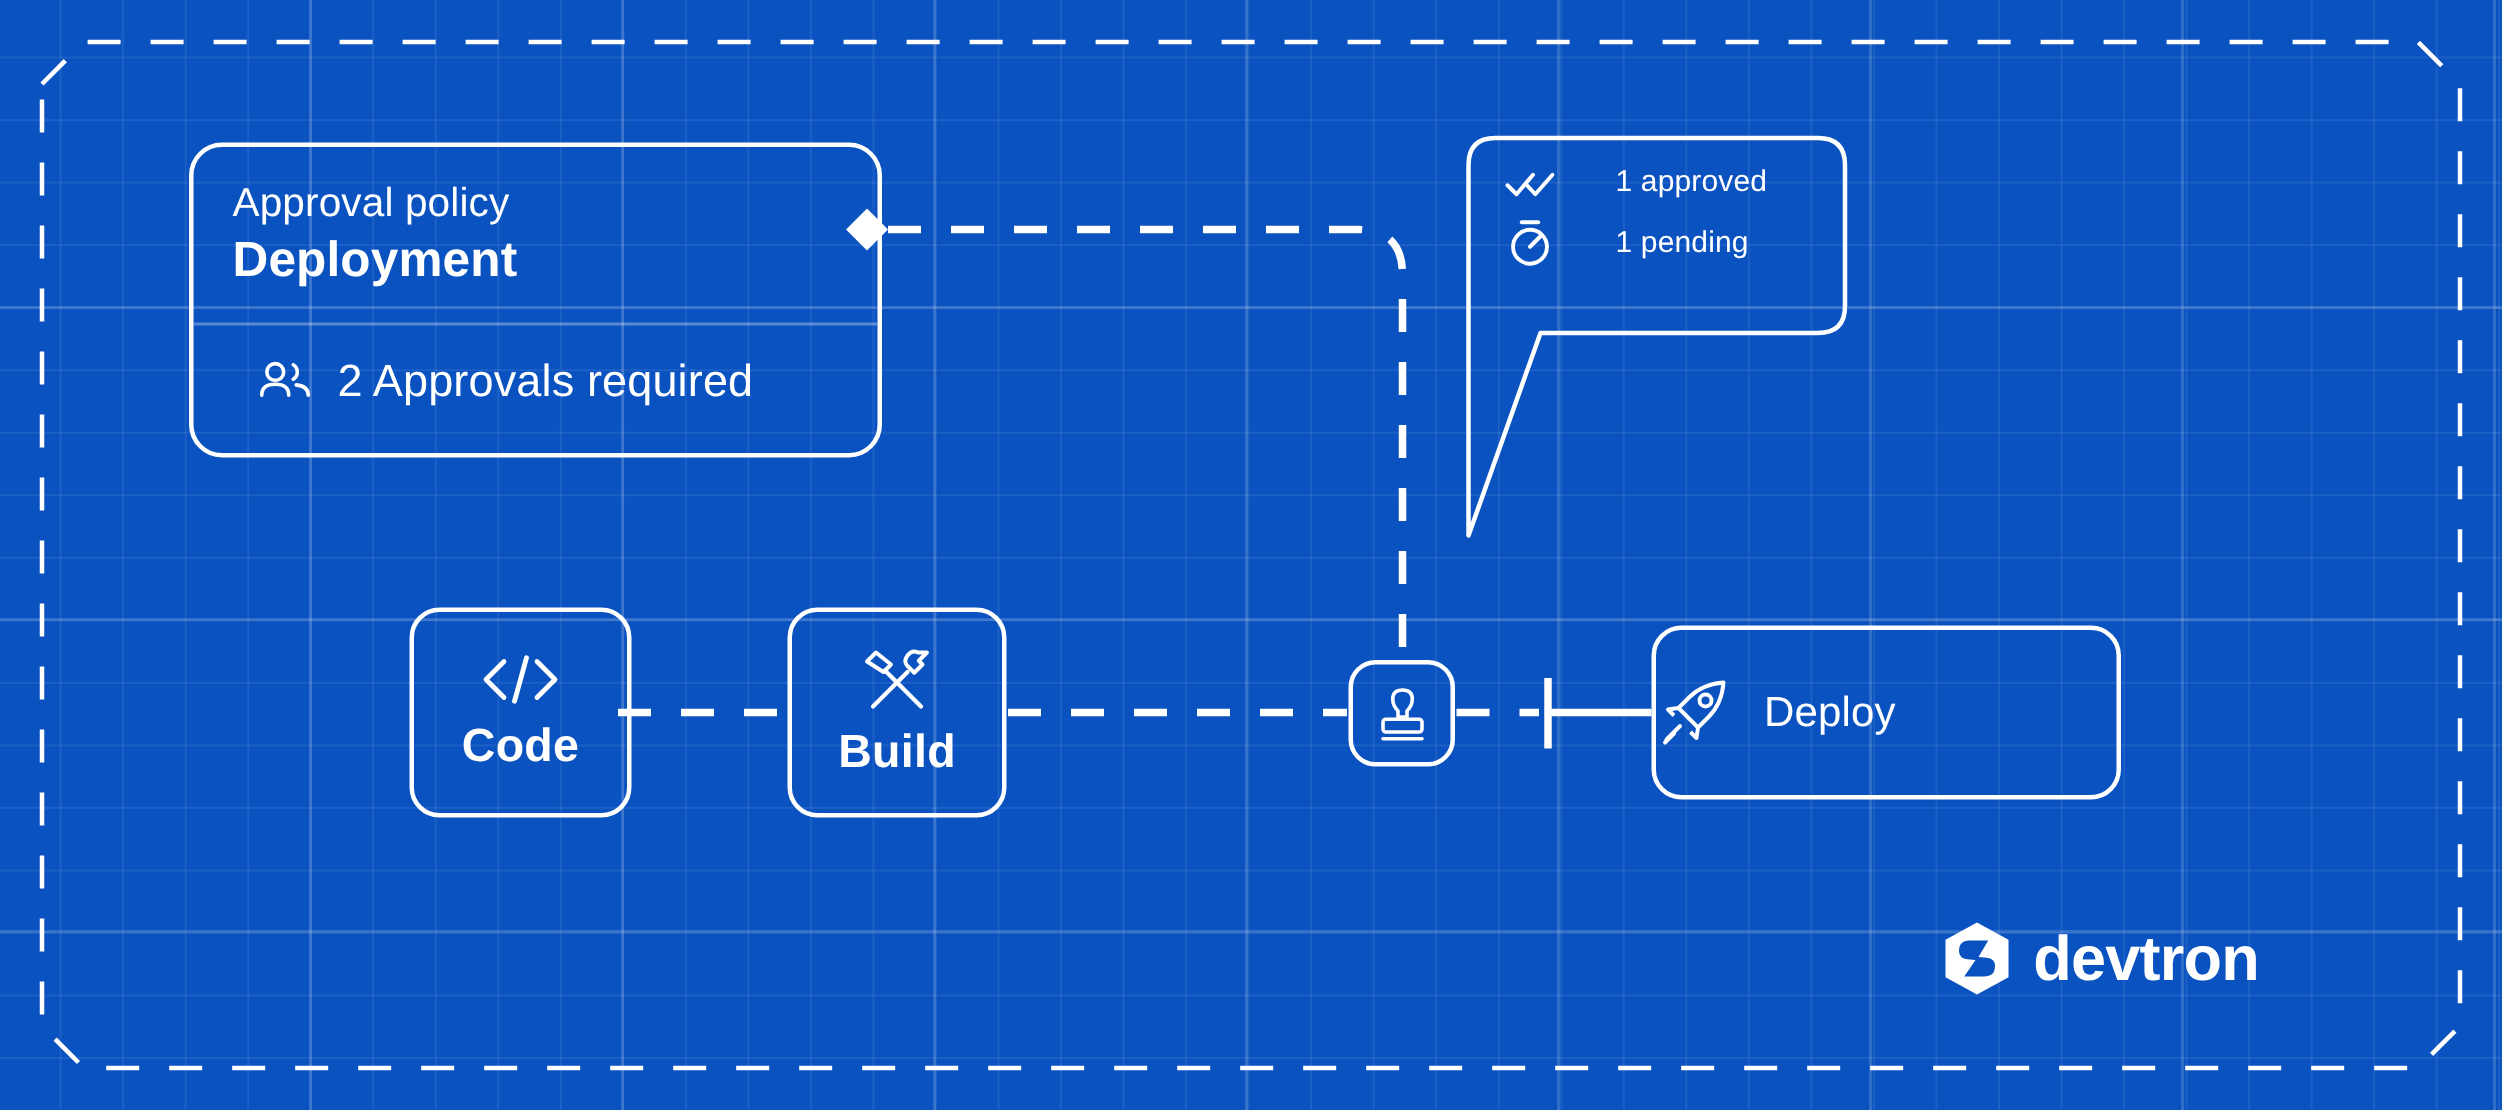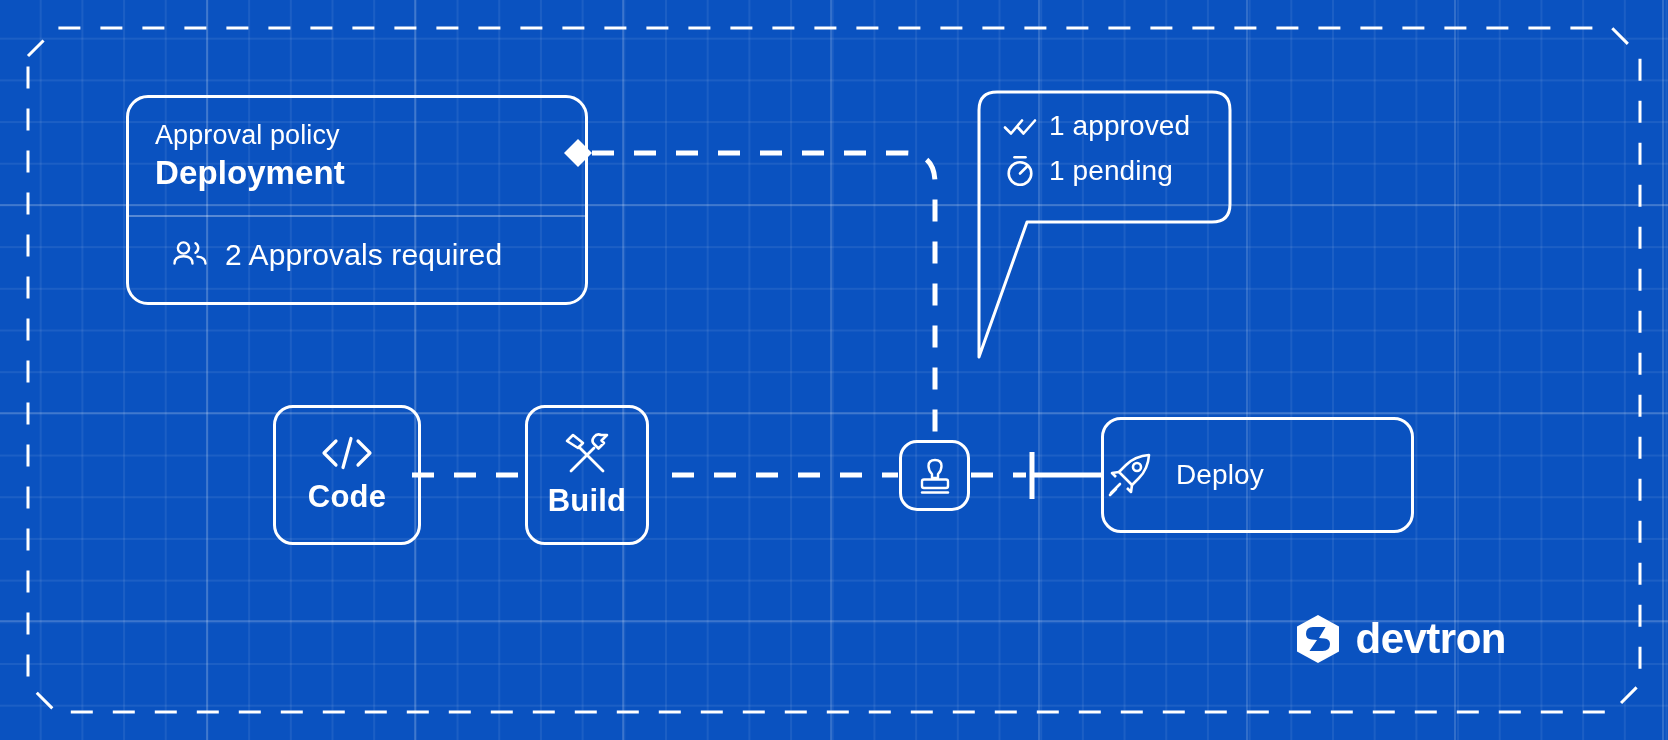--- a/index.html
+++ b/index.html
@@ -60,33 +60,33 @@
 
   
   #approval-callout {
     position:absolute; left:977px; top:92px; width:253px; height:130px;
   }
   #approval-callout .bubble-rows {
     position:absolute; left:26px; top:18px; right:10px;
     display:flex; flex-direction:column; gap:12px;
   }
   #approval-callout .bubble-row { display:flex; align-items:center; gap:12px; }
-  #approval-callout .bubble-label { font-size:28px; font-weight:400; letter-spacing:.1px; }
+  #approval-callout .bubble-label { font-size:20px; font-weight:400; letter-spacing:.1px;margin-left:28px; }
 
   
   .stage-node {
     position:absolute;
     border:3px solid #ffffff; border-radius:20px;
     display:flex; flex-direction:column; align-items:center; justify-content:center;
     gap:8px;
   }
   .stage-node .stage-label { font-size:31px; font-weight:700; letter-spacing:.2px; }
 
   #node-code  { left:273px; top:405px; width:148px; height:140px; }
-  #node-build { left:525px; top:405px; width:124px; height:140px; }
+  #node-build { left:525px; top:405px; width:146px; height:140px; }
 
   #node-approval {
     position:absolute; left:899px; top:440px; width:71px; height:71px;
     border:3px solid #ffffff; border-radius:18px;
     display:flex; align-items:center; justify-content:center;
   }
 
   #node-deploy {
     position:absolute; left:1101px; top:417px; width:313px; height:116px;
     border:3px solid #ffffff; border-radius:20px;

